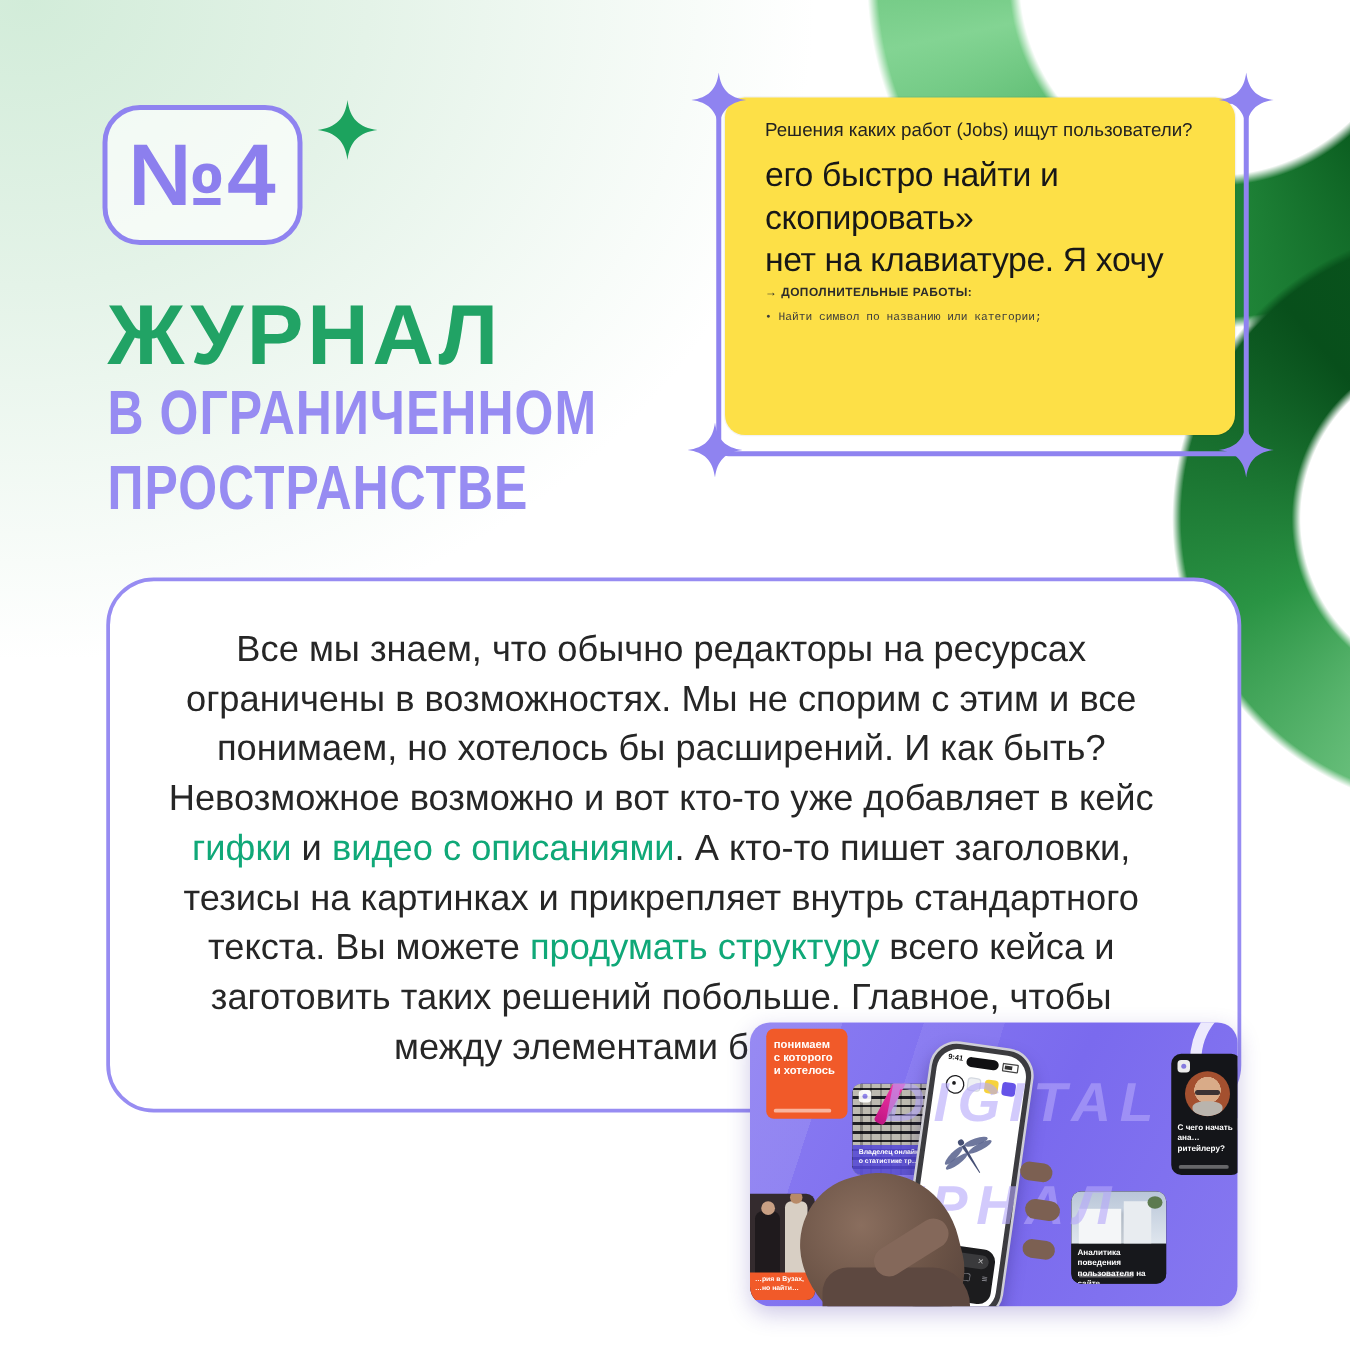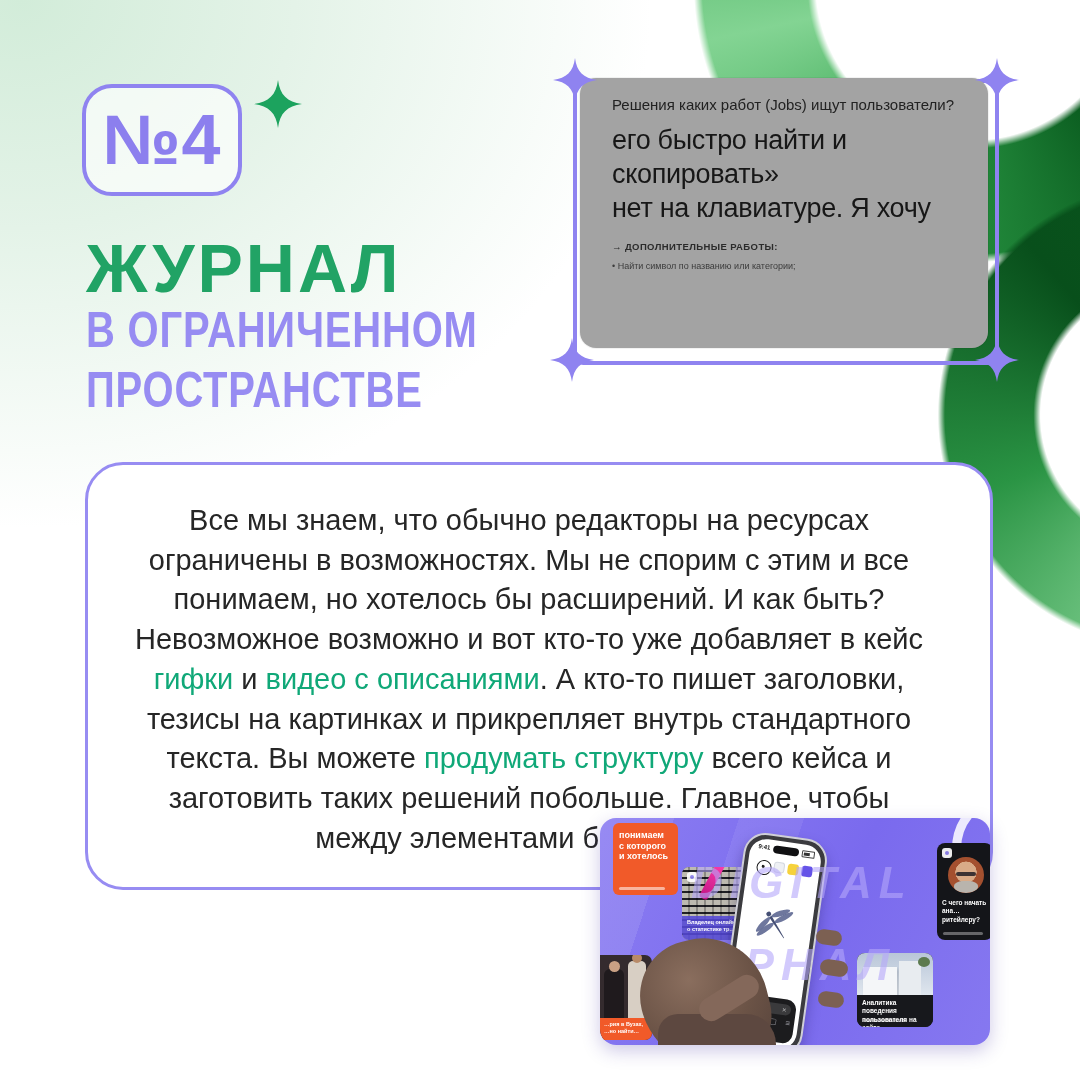--- a/index.html
+++ b/index.html
@@ -23,44 +23,44 @@
   .star path{fill:currentColor;}
   .spark-green{left:254px;top:80px;width:48px;height:48px;color:#1ca35e;}
   
   .title-green{position:absolute;left:86px;top:234px;font-size:68px;font-weight:800;
                letter-spacing:3px;color:#21a365;line-height:1;}
   .title-purple{position:absolute;left:86px;top:300px;color:#978cf2;font-weight:800;
                 font-size:50px;line-height:1.2;transform:scaleX(0.8);transform-origin:left top;letter-spacing:1px;}
   
   .jobs-frame{position:absolute;left:573px;top:79px;width:418px;height:278px;
               border:4px solid #8f83f0;border-radius:10px;}
-  .jobs-card{position:absolute;left:580px;top:78px;width:408px;height:270px;background:#a3a3a3;
+  .jobs-card{position:absolute;left:580px;top:78px;width:408px;height:270px;background:#fde047;
              border-radius:16px;box-shadow:0 0 0 1px rgba(0,0,0,.05);padding:18px 32px 0;box-sizing:border-box;overflow:hidden;}
   .jobs-q{font-size:15px;color:#222;margin-bottom:10px;}
   .quote-line{font-size:27px;line-height:34px;font-weight:500;letter-spacing:-0.3px;color:#171717;}
-  .jobs-label{margin-top:16px;font-size:9.5px;font-weight:bold;color:#2b2b2b;letter-spacing:.4px;}
+  .jobs-label{margin-top:4px;font-size:9.5px;font-weight:bold;color:#2b2b2b;letter-spacing:.4px;}
   .jobs-bullets{margin-top:9px;}
-  .bullet-item{font-size:9px;color:#3c3c3c;margin-bottom:20px;line-height:1.2;}
+  .bullet-item{font-size:9px;color:#3c3c3c;margin-bottom:20px;line-height:1.2;font-family:Liberation Mono, monospace;}
   .bullet-item::before{content:"• ";}
   .corner-star{width:44px;height:44px;color:#8f83f0;}
   .cs-tl{left:553px;top:58px;} .cs-tr{left:975px;top:58px;}
   .cs-bl{left:550px;top:338px;} .cs-br{left:975px;top:338px;}
   
   .main-card{position:absolute;left:85px;top:462px;width:908px;height:428px;background:#fff;
              border:3px solid #978cf2;border-radius:38px;box-sizing:border-box;}
   .body-text{position:absolute;left:35px;top:36px;width:812px;font-size:29px;line-height:1.37;color:#262626;text-align:center;}
   .body-text .accent{color:#10a878;}
   
   .collage{position:absolute;left:600px;top:818px;width:390px;height:227px;border-radius:16px;overflow:hidden;
            background:linear-gradient(118deg,#8b7df2 0%,#7a6aee 55%,#8678f0 100%);box-shadow:0 6px 18px rgba(60,40,160,.25);}
   .beams{position:absolute;inset:0;
          background:linear-gradient(108deg, rgba(255,255,255,.10) 0 16%, rgba(255,255,255,0) 16% 30%, rgba(255,255,255,.07) 30% 44%, rgba(255,255,255,0) 44%);}
   .wring{position:absolute;left:352px;top:-28px;width:100px;height:100px;border:9px solid rgba(255,255,255,.85);border-radius:50%;}
   .wm{position:absolute;font-weight:bold;font-style:italic;letter-spacing:7px;color:rgba(180,166,250,.6);z-index:35;}
-  .wm1{left:91px;top:40px;font-size:44px;}
+  .wm1{left:108px;top:40px;font-size:44px;}
   .wm2{left:60px;top:122px;font-size:44px;}
   .ccard{position:absolute;box-sizing:border-box;}
   .card-orange{left:13px;top:5px;width:65px;height:72px;border-radius:6px;background:#f15a29;padding:7px 6px;z-index:25;}
   .card-orange .ol{font-size:9px;font-weight:bold;color:#fff;line-height:1.18;}
   .meta-bar{position:absolute;left:6px;bottom:5px;height:3px;width:46px;background:rgba(255,255,255,.55);border-radius:2px;}
   .card-kbd{left:82px;top:49px;width:71px;height:73px;border-radius:7px;overflow:hidden;z-index:20;background:#2c3038;}
   .kbd-photo{position:absolute;inset:0;
      background:repeating-linear-gradient(0deg, rgba(230,225,210,.55) 0 5px, rgba(20,20,25,.9) 5px 7px),
                 repeating-linear-gradient(90deg, rgba(235,230,215,.5) 0 6px, rgba(25,25,30,.85) 6px 8px);}
   .pipette{position:absolute;left:26px;top:-8px;width:9px;height:42px;background:linear-gradient(#ff3fae,#c01583);

